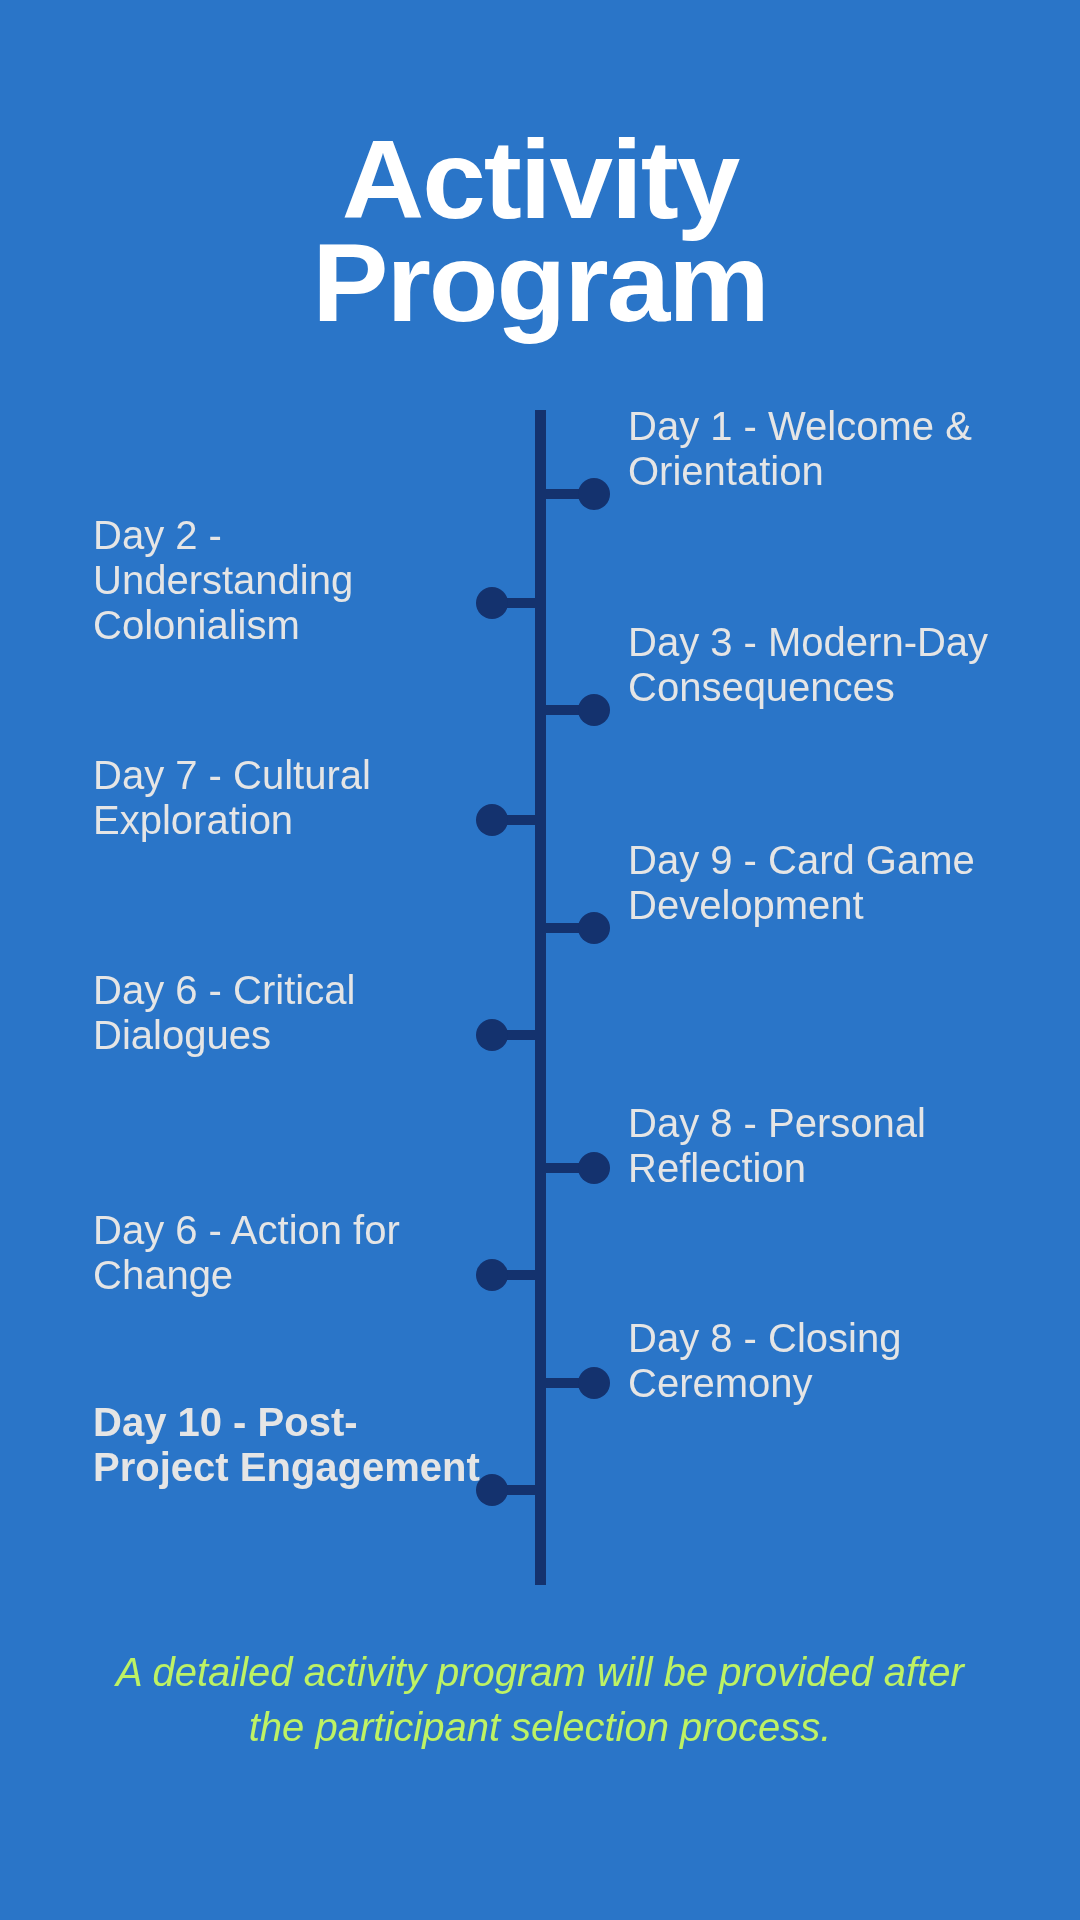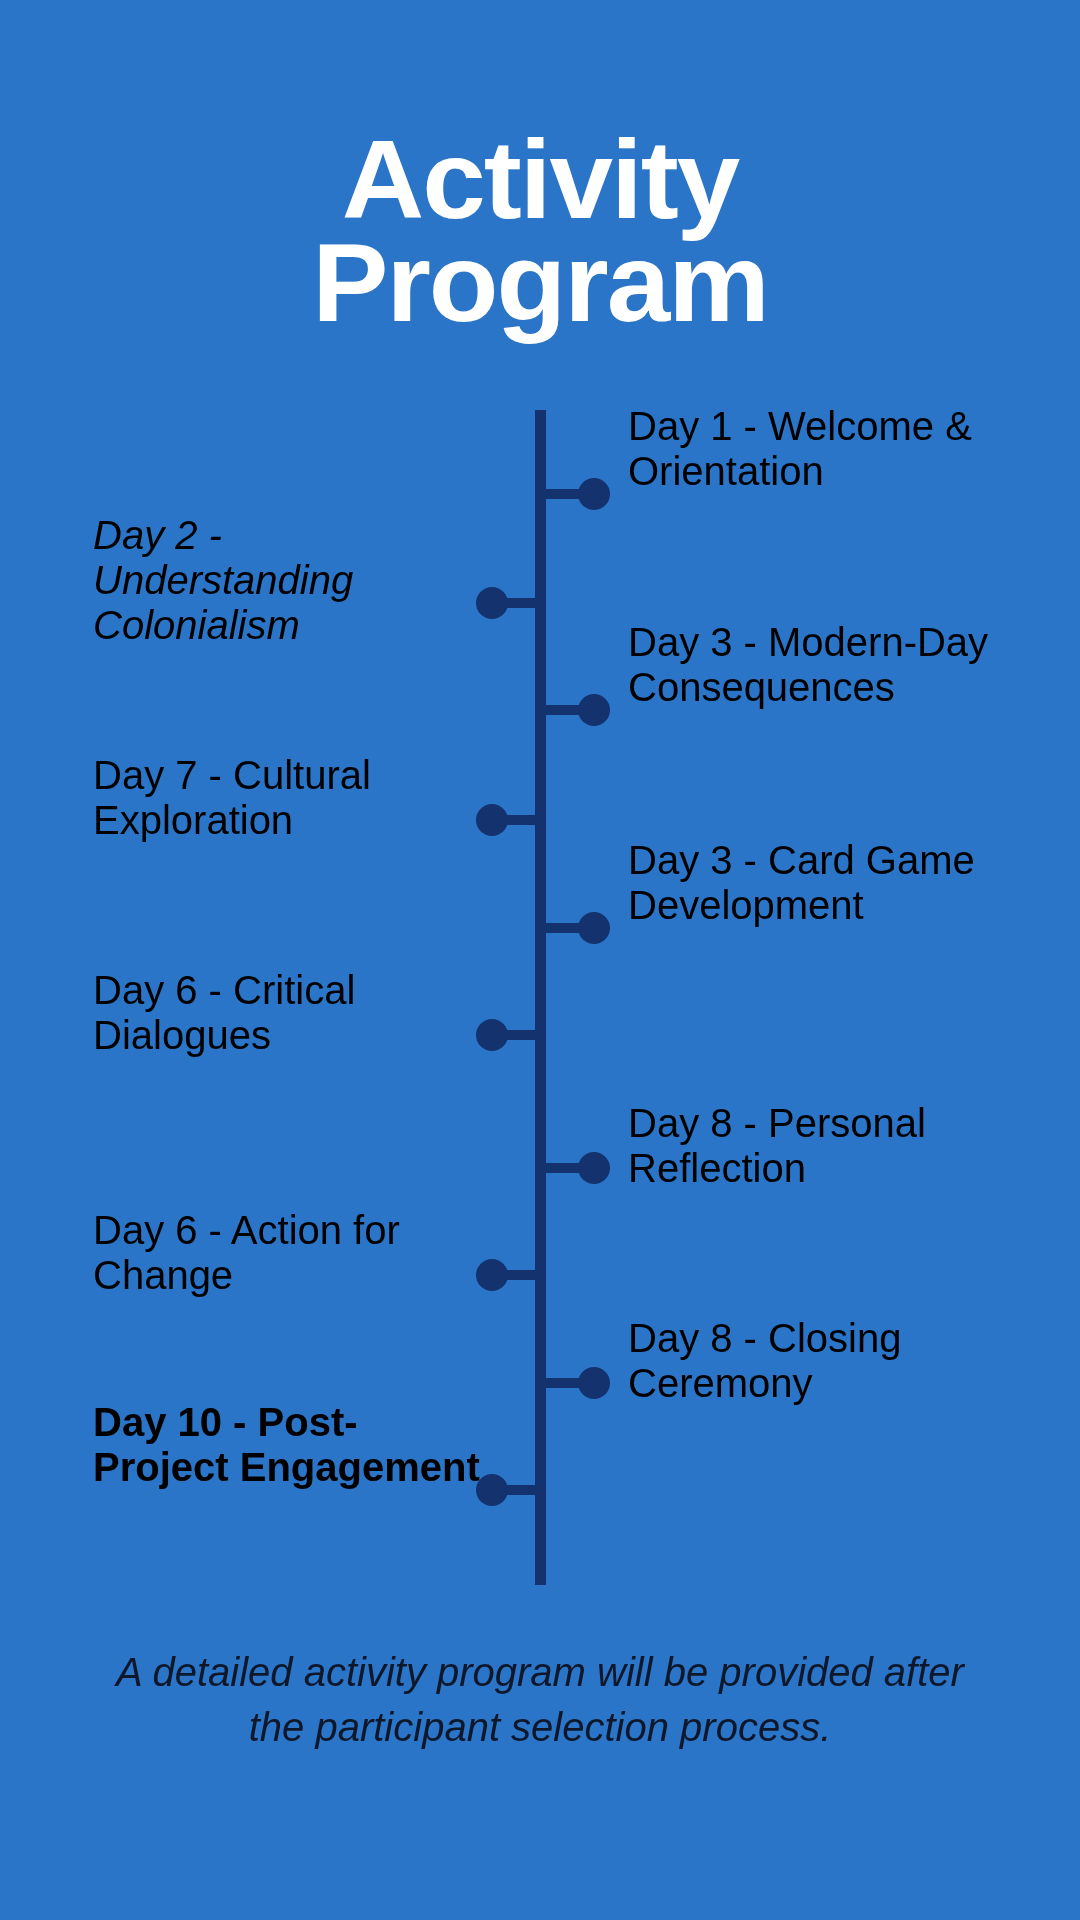--- a/index.html
+++ b/index.html
@@ -80,21 +80,21 @@
     height: 32px;
     border-radius: 50%;
     background: #14326e;
     top: -16px;
   }
   .dot-right { left: 578px; }
   .dot-left  { right: 572px; }
 
   .label {
     position: absolute;
-    color: #000000;
+    color: #e5e5e5;
     font-size: 40px;
     line-height: 1.12;
     font-family: "Liberation Sans", sans-serif;
     font-weight: normal;
   }
   .label-right {
     left: 628px;
     width: 400px;
     text-align: left;
   }
@@ -104,21 +104,21 @@
     text-align: left;
   }
 
   
   .footer {
     position: absolute;
     left: 0;
     top: 1645px;
     width: 1080px;
     text-align: center;
-    color: #0f172a;
+    color: #bef264;
     font-style: italic;
     font-size: 40px;
     line-height: 1.38;
     font-family: "Liberation Sans", sans-serif;
     padding: 0 95px;
     box-sizing: border-box;
   }
 </style>
 </head>
 <body>
@@ -133,36 +133,36 @@
   <div class="timeline">
     <div class="spine" style="top: 410px; height: 1175px;"></div>
   <div class="node" style="top: 494px;">
         <div class="arm arm-right"></div>
         <div class="dot dot-right"></div>
         <div class="label label-right" style="top: -90px;">Day 1 - Welcome &amp; Orientation</div>
       </div>
       <div class="node" style="top: 603px;">
         <div class="arm arm-left"></div>
         <div class="dot dot-left"></div>
-        <div class="label label-left" style="top: -90px; font-style: italic;">Day 2 - Understanding Colonialism</div>
+        <div class="label label-left" style="top: -90px;">Day 2 - Understanding Colonialism</div>
       </div>
       <div class="node" style="top: 710px;">
         <div class="arm arm-right"></div>
         <div class="dot dot-right"></div>
         <div class="label label-right" style="top: -90px;">Day 3 - Modern-Day Consequences</div>
       </div>
       <div class="node" style="top: 820px;">
         <div class="arm arm-left"></div>
         <div class="dot dot-left"></div>
         <div class="label label-left" style="top: -67px;">Day 7 - Cultural Exploration</div>
       </div>
       <div class="node" style="top: 928px;">
         <div class="arm arm-right"></div>
         <div class="dot dot-right"></div>
-        <div class="label label-right" style="top: -90px;">Day 3 - Card Game Development</div>
+        <div class="label label-right" style="top: -90px;">Day 9 - Card Game Development</div>
       </div>
       <div class="node" style="top: 1035px;">
         <div class="arm arm-left"></div>
         <div class="dot dot-left"></div>
         <div class="label label-left" style="top: -67px;">Day 6 - Critical Dialogues</div>
       </div>
       <div class="node" style="top: 1168px;">
         <div class="arm arm-right"></div>
         <div class="dot dot-right"></div>
         <div class="label label-right" style="top: -67px;">Day 8 - Personal Reflection</div>

